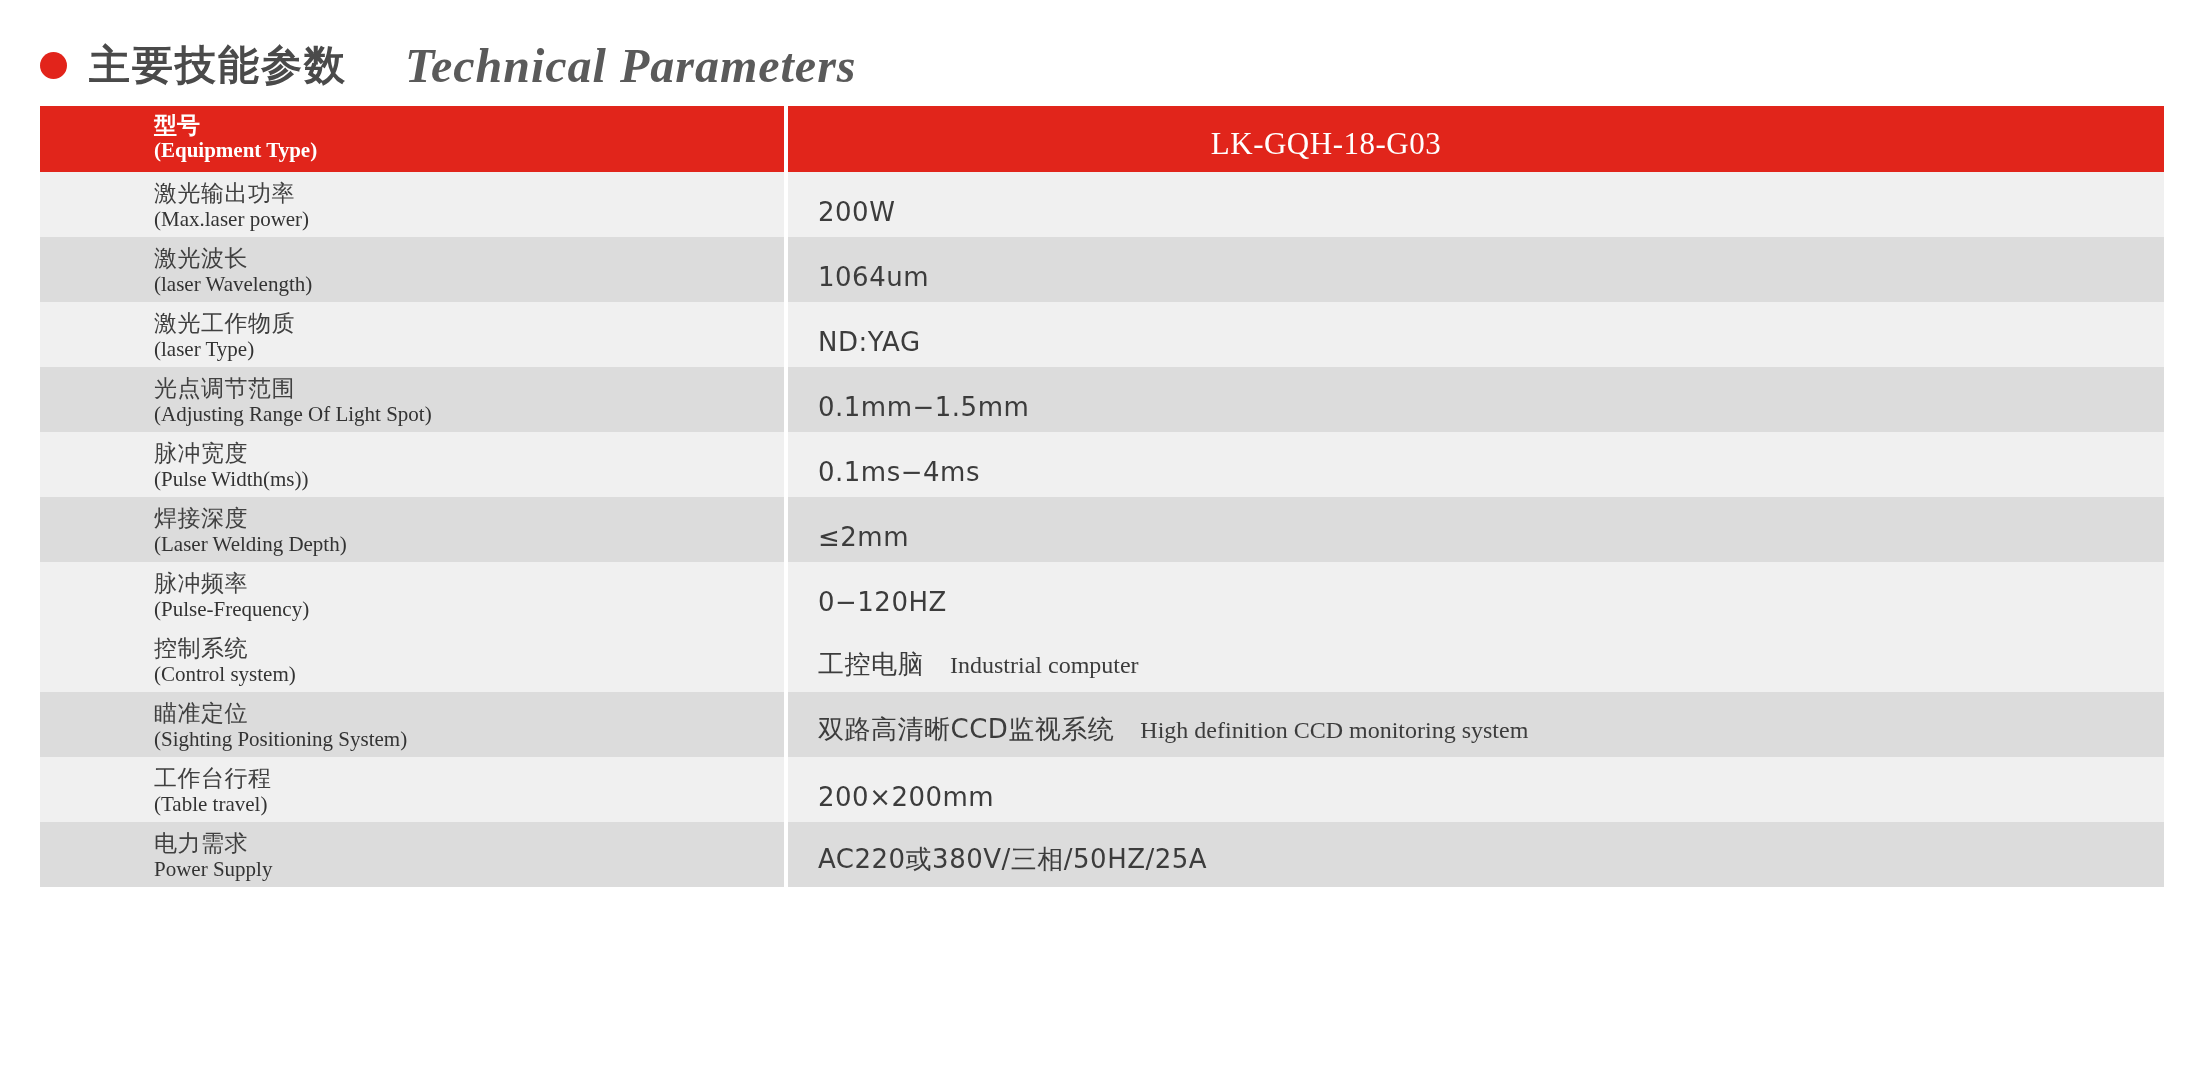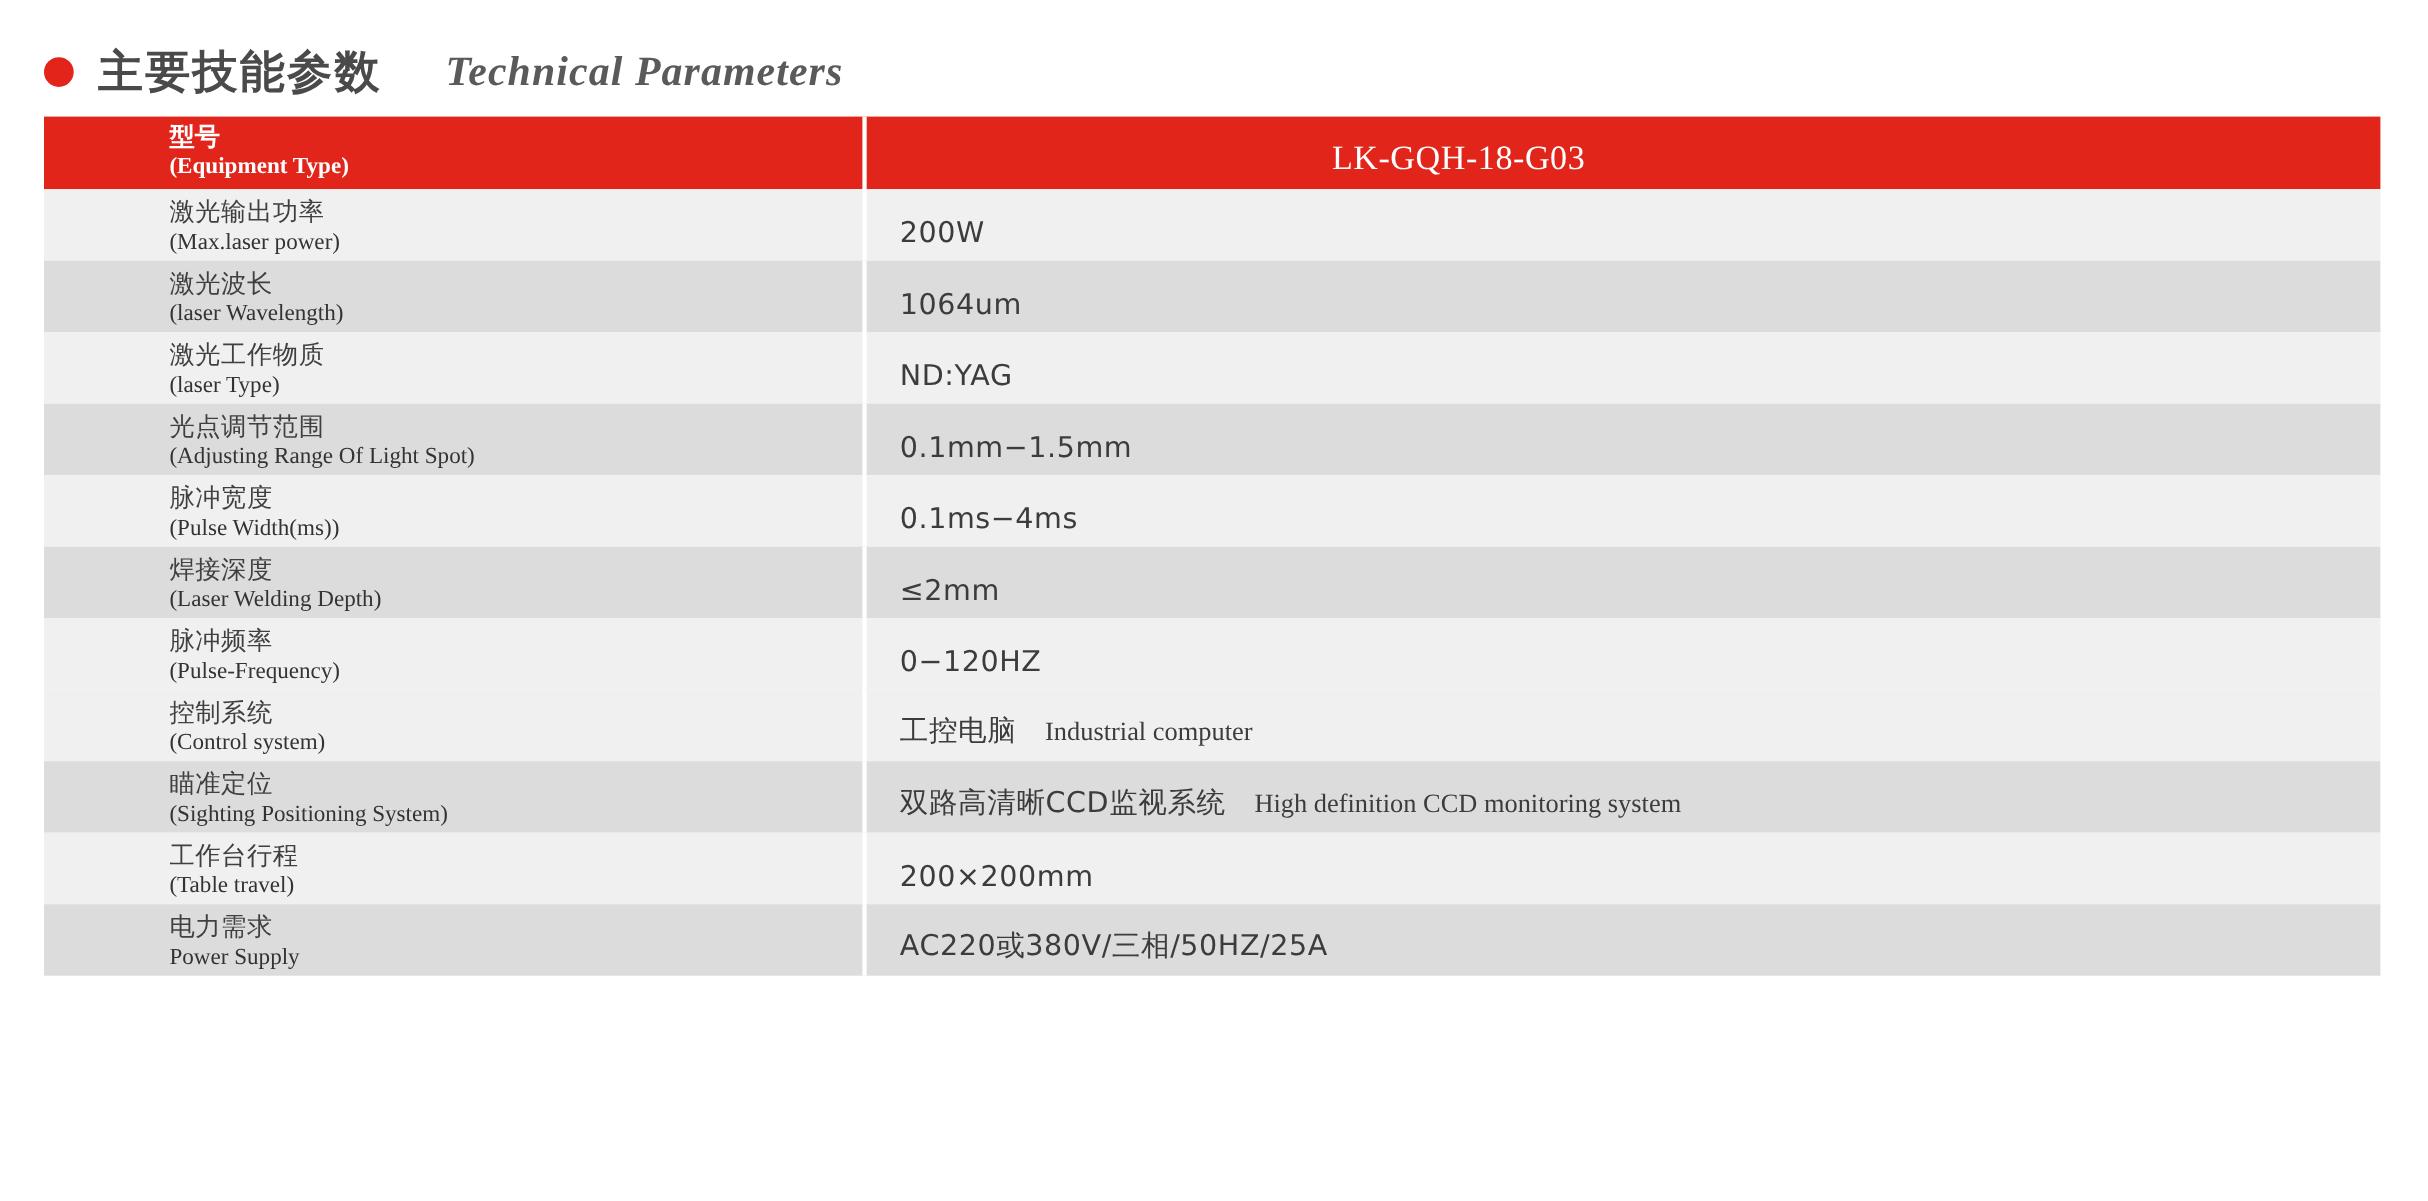--- a/index.html
+++ b/index.html
@@ -41,21 +41,21 @@
     font-weight: bold;
     font-size: 41px;
     color: #4a4a4a;
     letter-spacing: 2px;
     white-space: nowrap;
   }
   .heading-en {
     font-family: "Liberation Serif", serif;
     font-style: italic;
     font-weight: bold;
-    font-size: 38px;
+    font-size: 48px;
     color: #5a5a5a;
     margin-left: 58px;
     white-space: nowrap;
     letter-spacing: 1px;
   }
 
   
   .table-wrap {
     margin: 14px 0 0 40px;
     width: 2124px;

